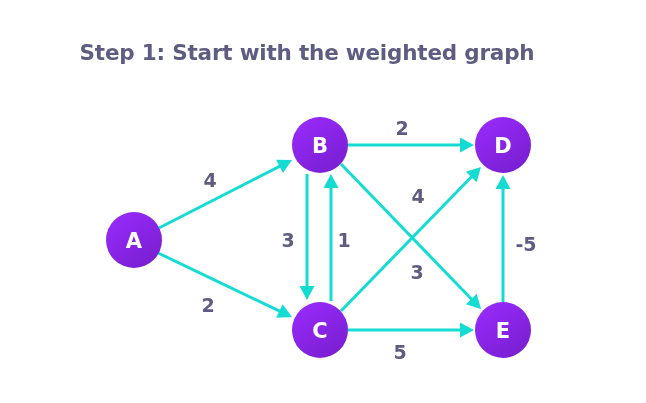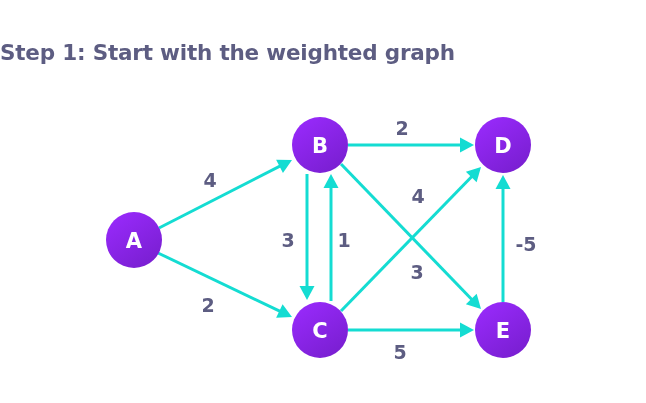--- a/index.html
+++ b/index.html
@@ -18,20 +18,21 @@
     position: relative;
     width: 646px;
     height: 403px;
     background: #ffffff;
   }
   .page-title {
     position: absolute;
     left: 0;
     top: 40px;
     width: 614px;
+    text-align: center;
     font-size: 21.5px;
     font-weight: bold;
     color: #5d5d82;
     letter-spacing: -0.2px;
     font-family: "DejaVu Sans", "Liberation Sans", sans-serif;
   }
   .graph-canvas {
     position: absolute;
     left: 0;
     top: 0;

